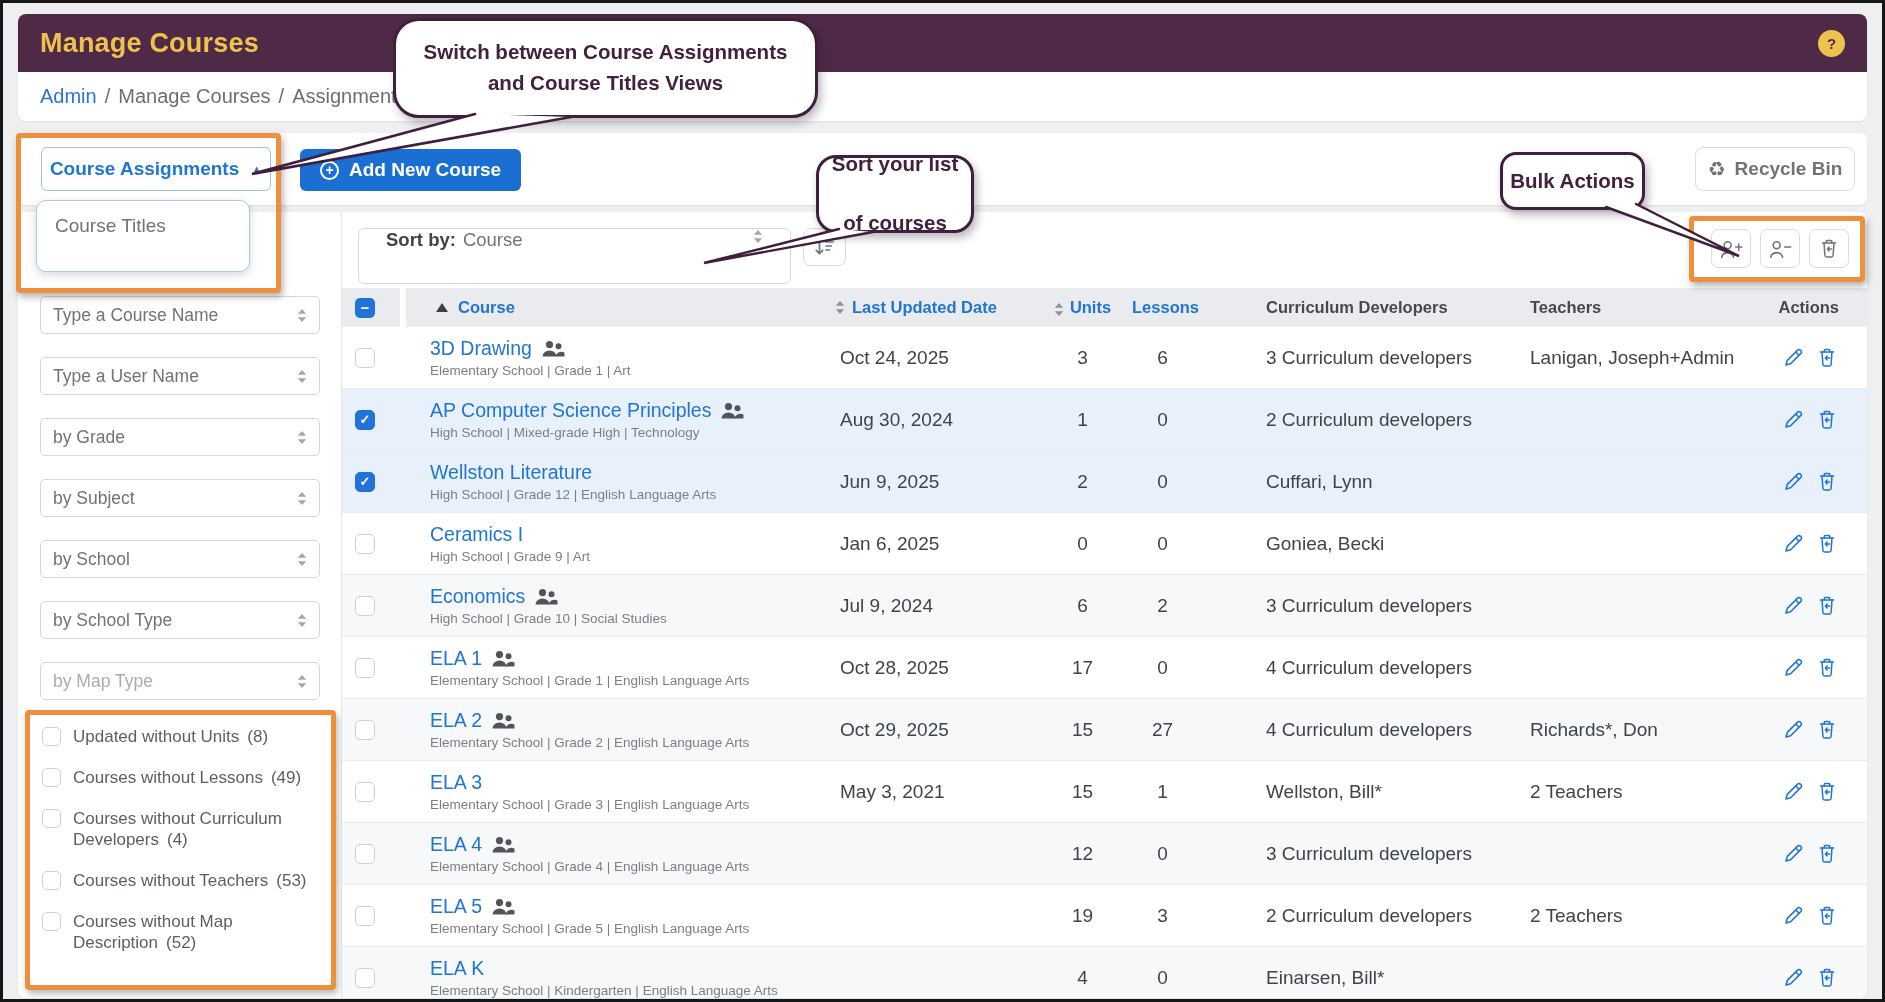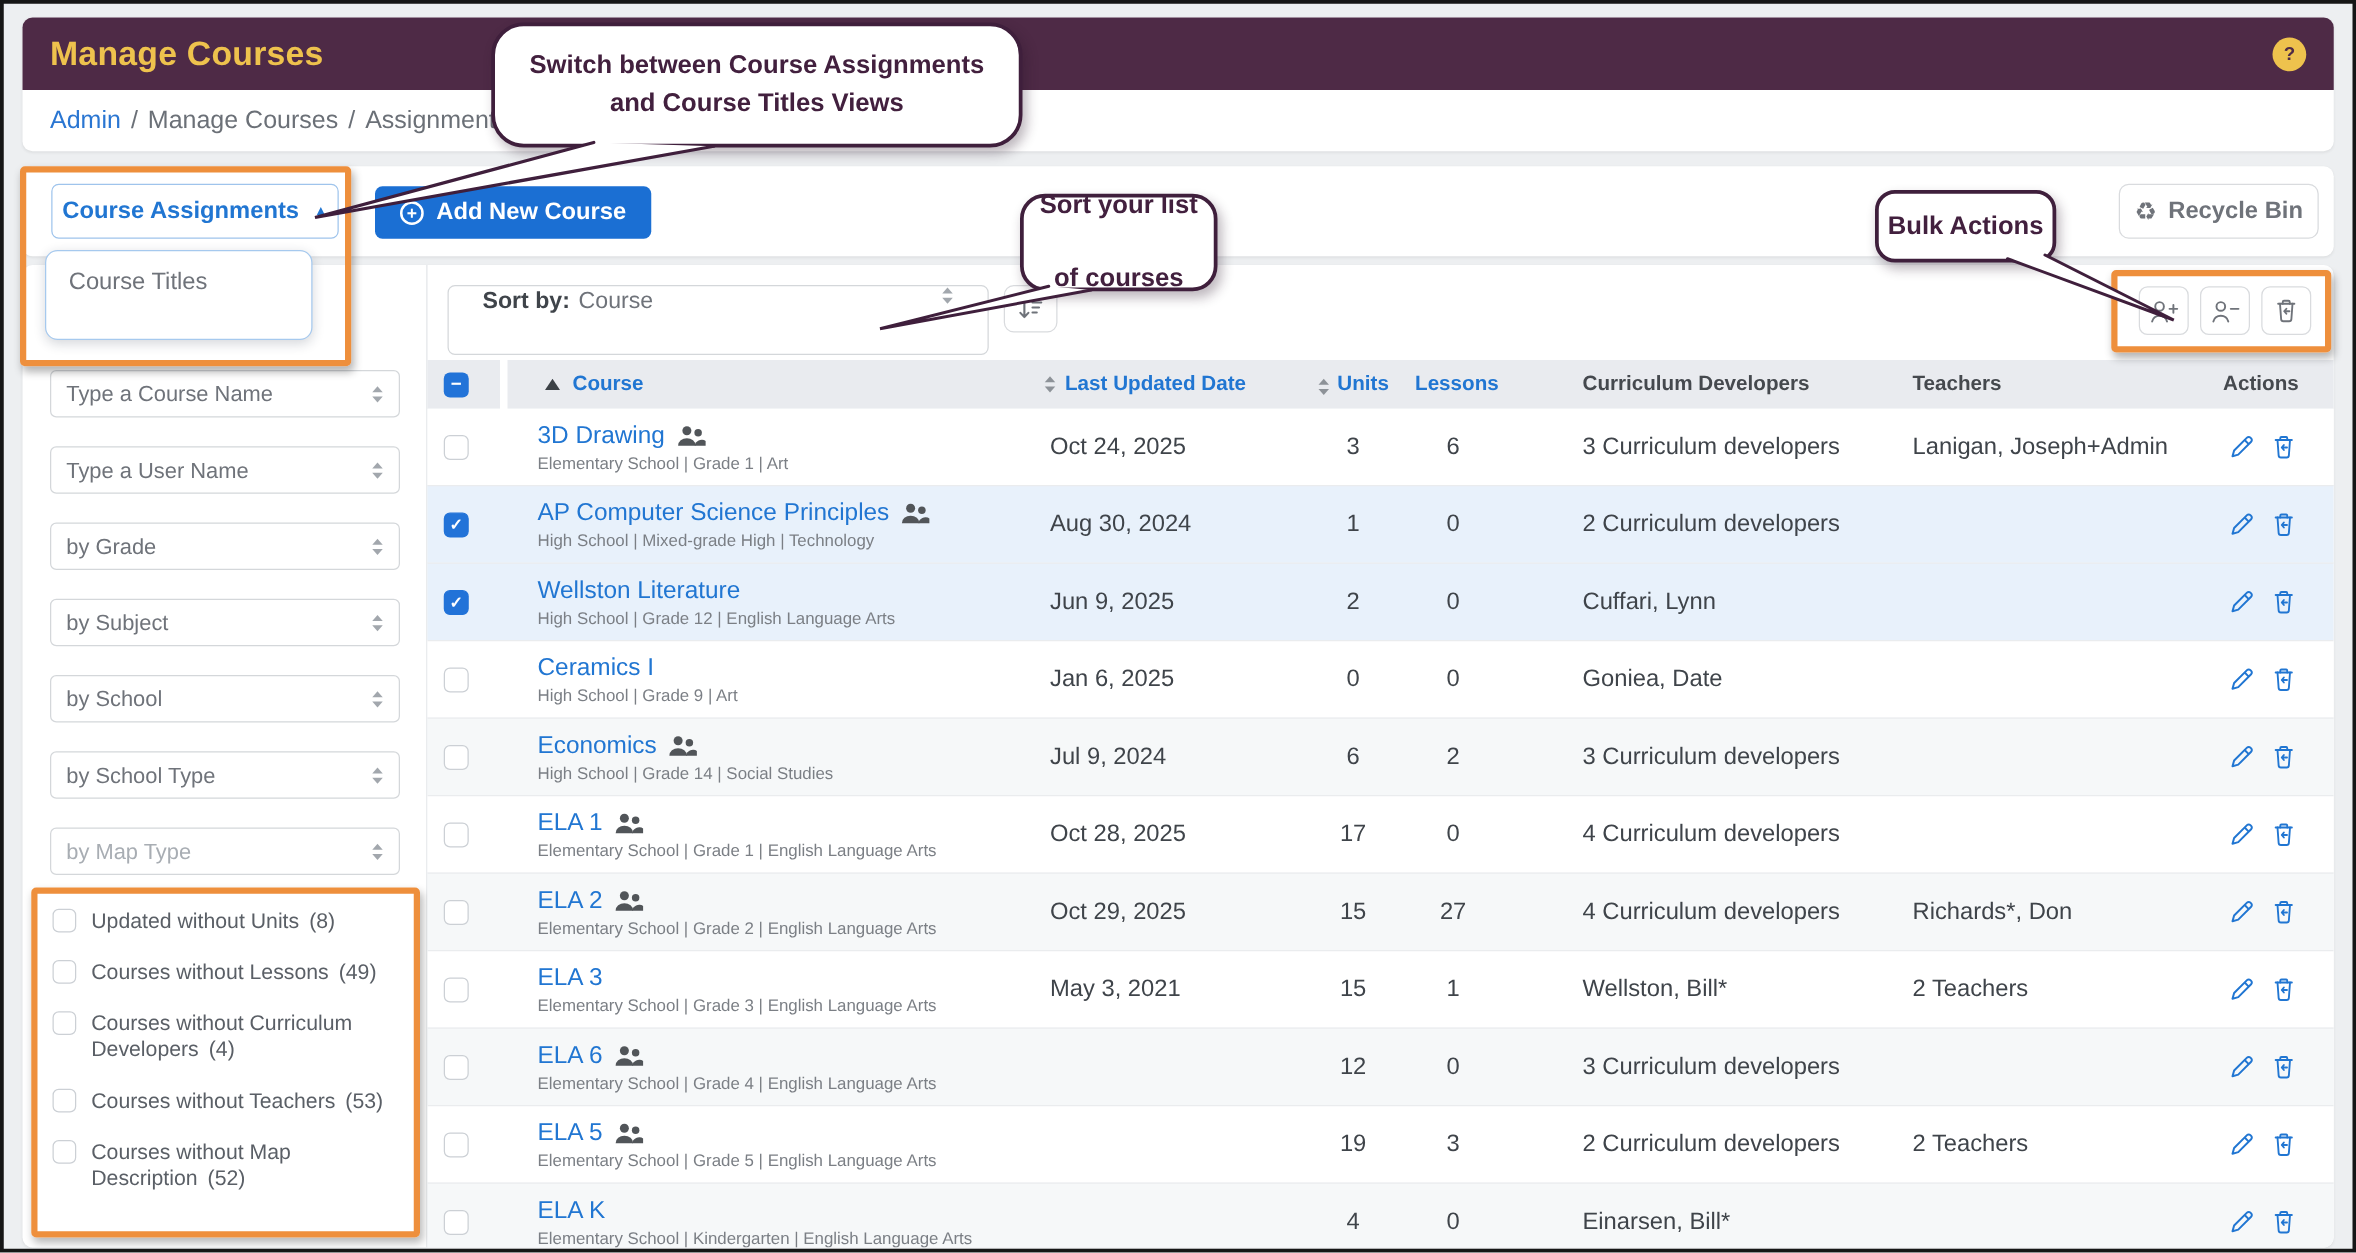--- a/index.html
+++ b/index.html
@@ -450,21 +450,21 @@
             <div class="c-course">
               <div class="cname-line">
                 <a class="cname">Ceramics I</a>
 
               </div>
               <div class="csub">High School | Grade 9 | Art</div>
             </div>
             <div class="c-date">Jan 6, 2025</div>
             <div class="c-units">0</div>
             <div class="c-less">0</div>
-            <div class="c-dev">Goniea, Date</div>
+            <div class="c-dev">Goniea, Becki</div>
             <div class="c-teach"></div>
             <div class="c-act">
               <span class="act-ic">
                 <svg width="21" height="21" viewBox="0 0 21 21" fill="none" stroke="currentColor" stroke-width="1.6" stroke-linejoin="round">
                   <path d="M3 18 l1.3-4.6 L14.6 3.1 a1.9 1.9 0 0 1 2.7 0 l0.6 0.6 a1.9 1.9 0 0 1 0 2.7 L7.6 16.7 Z"></path>
                   <path d="M12.7 5 l3.3 3.3"></path>
                 </svg>
               </span>
               <span class="act-ic">
                 <svg width="20" height="21" viewBox="0 0 20 21" fill="none" stroke="currentColor" stroke-width="1.5" stroke-linecap="round" stroke-linejoin="round">
@@ -487,21 +487,21 @@
                 <a class="cname">Economics</a>
                 <span class="ppl-ic">
                   <svg width="24" height="18" viewBox="0 0 24 18" fill="currentColor">
                     <circle cx="8.5" cy="4.6" r="3.6"></circle>
                     <path d="M1.5 16.5 a7 6 0 0 1 14 0 z"></path>
                     <circle cx="17.5" cy="6.2" r="3"></circle>
                     <path d="M14.8 16.5 a5.6 5 0 0 1 8.7 -3.8 l0 3.8 z"></path>
                   </svg>
                 </span>
               </div>
-              <div class="csub">High School | Grade 14 | Social Studies</div>
+              <div class="csub">High School | Grade 10 | Social Studies</div>
             </div>
             <div class="c-date">Jul 9, 2024</div>
             <div class="c-units">6</div>
             <div class="c-less">2</div>
             <div class="c-dev">3 Curriculum developers</div>
             <div class="c-teach"></div>
             <div class="c-act">
               <span class="act-ic">
                 <svg width="21" height="21" viewBox="0 0 21 21" fill="none" stroke="currentColor" stroke-width="1.6" stroke-linejoin="round">
                   <path d="M3 18 l1.3-4.6 L14.6 3.1 a1.9 1.9 0 0 1 2.7 0 l0.6 0.6 a1.9 1.9 0 0 1 0 2.7 L7.6 16.7 Z"></path>
@@ -638,21 +638,21 @@
             </div>
           </div>
           <div class="trow alt">
             <div class="c-cb">
               <span class="cb">
                 
               </span>
             </div>
             <div class="c-course">
               <div class="cname-line">
-                <a class="cname">ELA 6</a>
+                <a class="cname">ELA 4</a>
                 <span class="ppl-ic">
                   <svg width="24" height="18" viewBox="0 0 24 18" fill="currentColor">
                     <circle cx="8.5" cy="4.6" r="3.6"></circle>
                     <path d="M1.5 16.5 a7 6 0 0 1 14 0 z"></path>
                     <circle cx="17.5" cy="6.2" r="3"></circle>
                     <path d="M14.8 16.5 a5.6 5 0 0 1 8.7 -3.8 l0 3.8 z"></path>
                   </svg>
                 </span>
               </div>
               <div class="csub">Elementary School | Grade 4 | English Language Arts</div>

